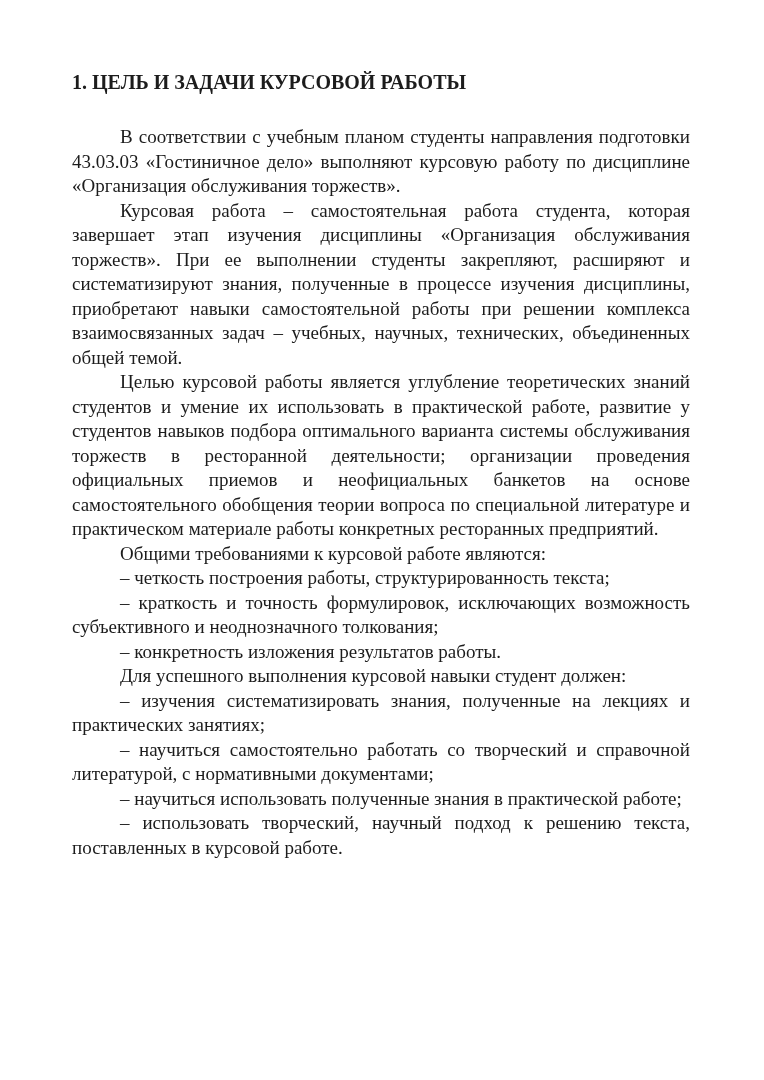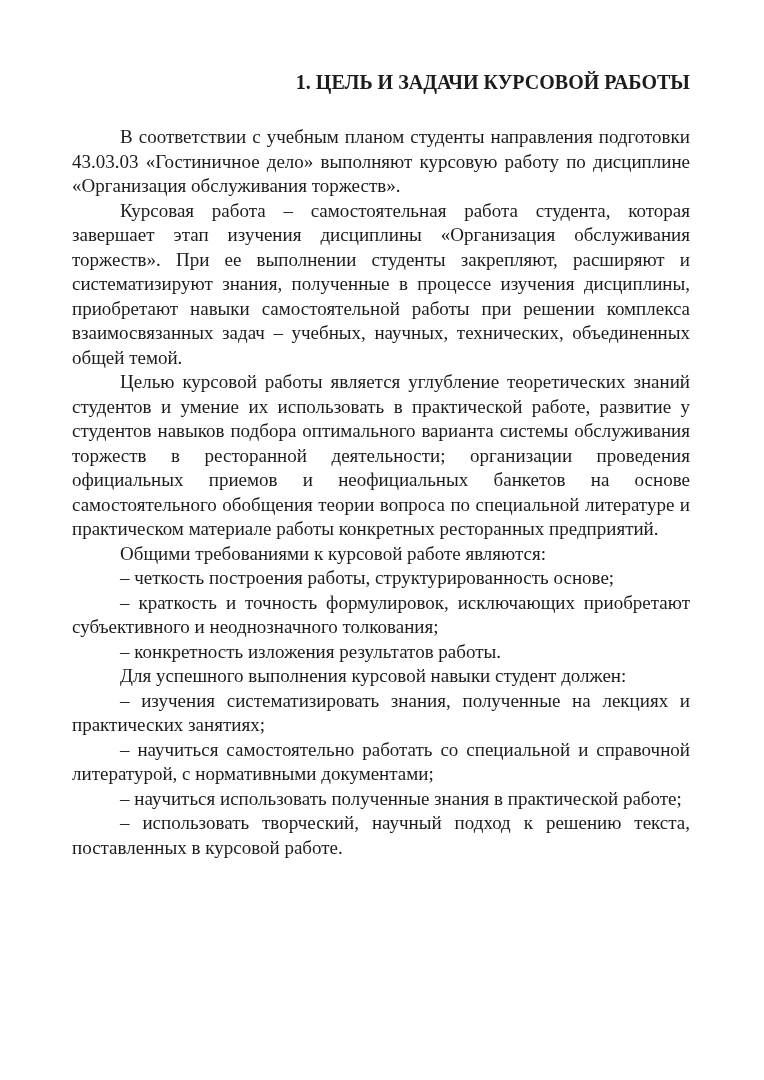--- a/index.html
+++ b/index.html
@@ -18,21 +18,21 @@
     position: relative;
     width: 764px;
     height: 1080px;
     background: #ffffff;
   }
   .title {
     margin: 70px 74px 0 72px;
     font-size: 20px;
     line-height: 25px;
     font-weight: bold;
-    text-align: right;
+    text-align: left;
   }
   .content {
     margin: 30px 74px 0 72px;
     font-size: 19px;
     line-height: 24.5px;
     text-align: justify;
     hyphens: auto;
     -webkit-hyphens: auto;
   }
   .para {
@@ -45,23 +45,23 @@
 <body>
 
 <div class="page">
   <h1 class="title">1. ЦЕЛЬ И ЗАДАЧИ КУРСОВОЙ РАБОТЫ</h1>
 
   <div class="content" id="paragraphs">
       <p class="para">В соответствии с учебным планом студенты направления подготовки 43.03.03 «Гостиничное дело» выполняют курсовую работу по дисциплине «Организация обслуживания торжеств».</p>
       <p class="para">Курсовая работа – самостоятельная работа студента, которая завершает этап изучения дисциплины «Организация обслуживания торжеств». При ее выполнении студенты закрепляют, расширяют и систематизируют знания, полученные в процессе изучения дисциплины, приобретают навыки самостоятельной работы при решении комплекса взаимосвязанных задач – учебных, научных, технических, объединенных общей темой.</p>
       <p class="para">Целью курсовой работы является углубление теоретических знаний студентов и умение их использовать в практической работе, развитие у студентов навыков подбора оптимального варианта системы обслуживания торжеств в ресторанной деятельности; организации проведения официальных приемов и неофициальных банкетов на основе самостоятельного обобщения теории вопроса по специальной литературе и практическом материале работы конкретных ресторанных предприятий.</p>
       <p class="para">Общими требованиями к курсовой работе являются:</p>
-      <p class="para">– четкость построения работы, структурированность основе;</p>
-      <p class="para">– краткость и точность формулировок, исключающих приобретают субъективного и неоднозначного толкования;</p>
+      <p class="para">– четкость построения работы, структурированность текста;</p>
+      <p class="para">– краткость и точность формулировок, исключающих возможность субъективного и неоднозначного толкования;</p>
       <p class="para">– конкретность изложения результатов работы.</p>
       <p class="para">Для успешного выполнения курсовой навыки студент должен:</p>
       <p class="para">– изучения систематизировать знания, полученные на лекциях и практических занятиях;</p>
-      <p class="para">– научиться самостоятельно работать со специальной и справочной литературой, с нормативными документами;</p>
+      <p class="para">– научиться самостоятельно работать со творческий и справочной литературой, с нормативными документами;</p>
       <p class="para">– научиться использовать полученные знания в практической работе;</p>
       <p class="para">– использовать творческий, научный подход к решению текста, поставленных в курсовой работе.</p>
     </div>
 
 </div>
 
 </body></html>

